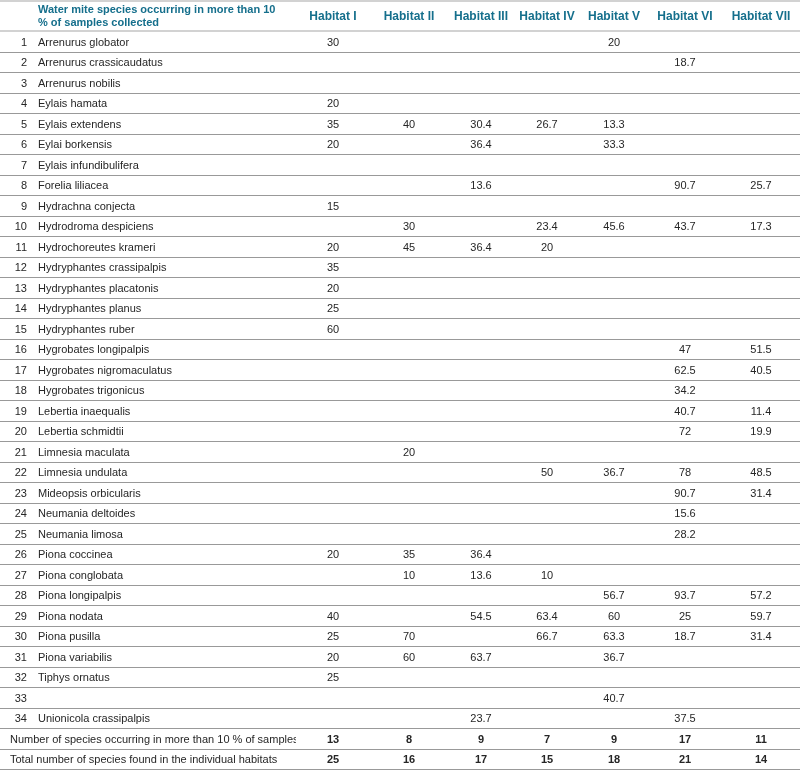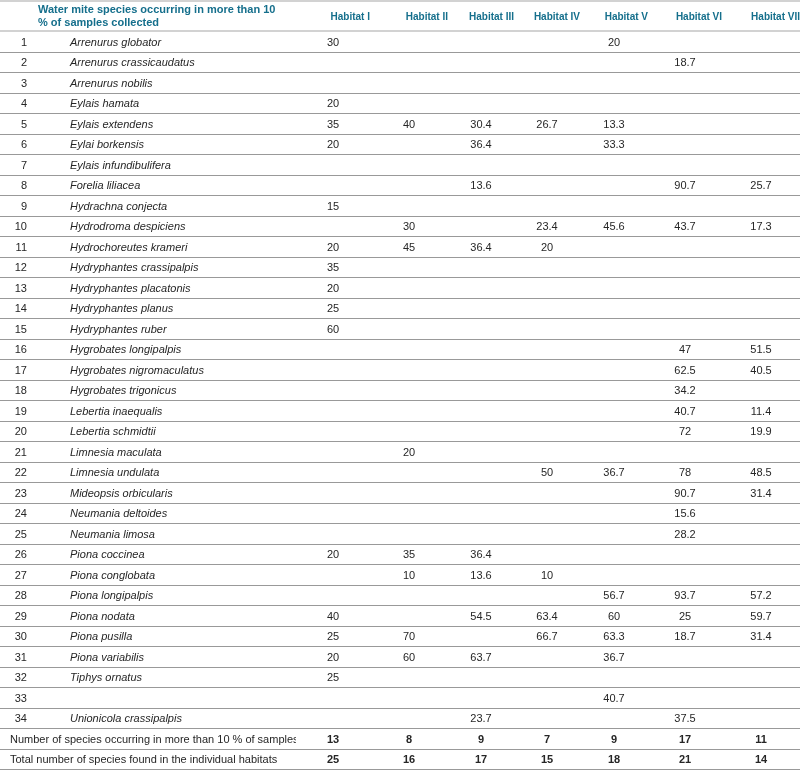--- a/index.html
+++ b/index.html
@@ -31,37 +31,37 @@
   .species-head{
     grid-column:2;
     width:242px;
     font-size:11px;
     font-weight:bold;
     line-height:13px;
     color:var(--teal);
     padding-left:4px;
   }
   .hab{
-    font-size:10px;
+    font-size:12px;
     font-weight:bold;
     color:var(--teal);
-    text-align:right;
+    text-align:center;
     white-space:nowrap;
   }
   
   .tr{
     height:20.5px;
     box-sizing:border-box;
     border-bottom:1px solid var(--rowline);
     align-items:center;
     font-size:11px;
   }
   .td{overflow:hidden;white-space:nowrap;}
   .num{text-align:right;padding-right:7px;}
-  .species{font-style:italic;padding-left:4px;margin-left:32px;}
+  .species{padding-left:4px;}
   .val{text-align:center;}
   .sum .sumlabel{grid-column:1 / 3;padding-left:10px;}
   .sum .val{font-weight:bold;}
 </style>
 </head>
 <body>
 
 <div class="table">
   <div class="thead grid">
     <div class="species-head">Water mite species occurring in more than 10 % of samples collected</div>

